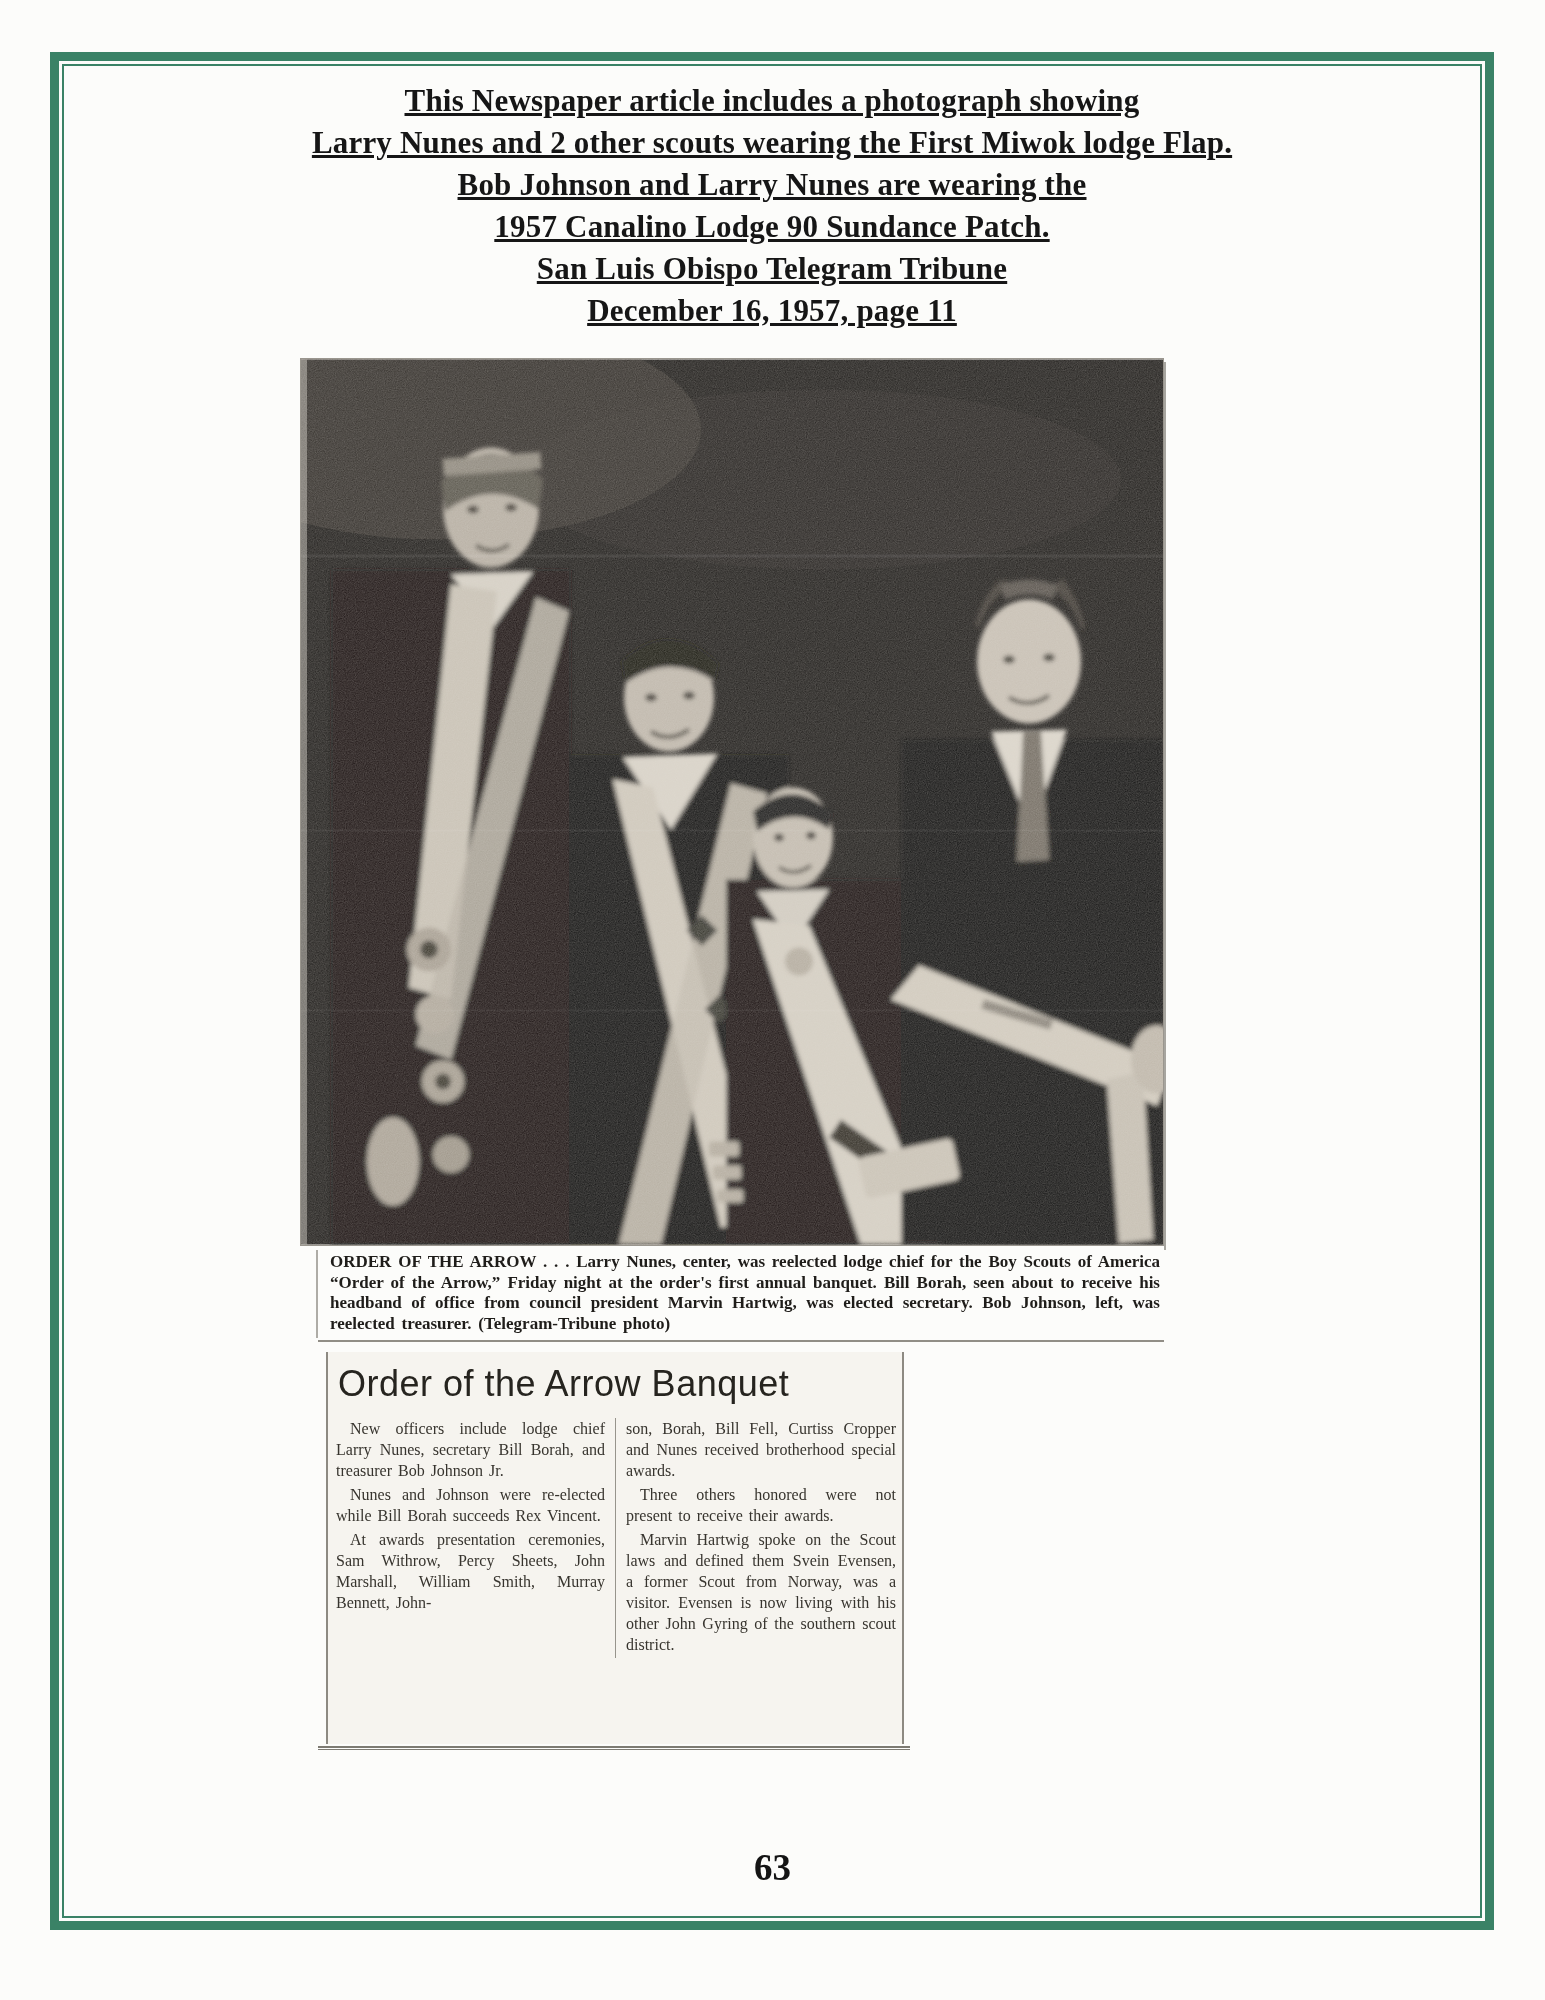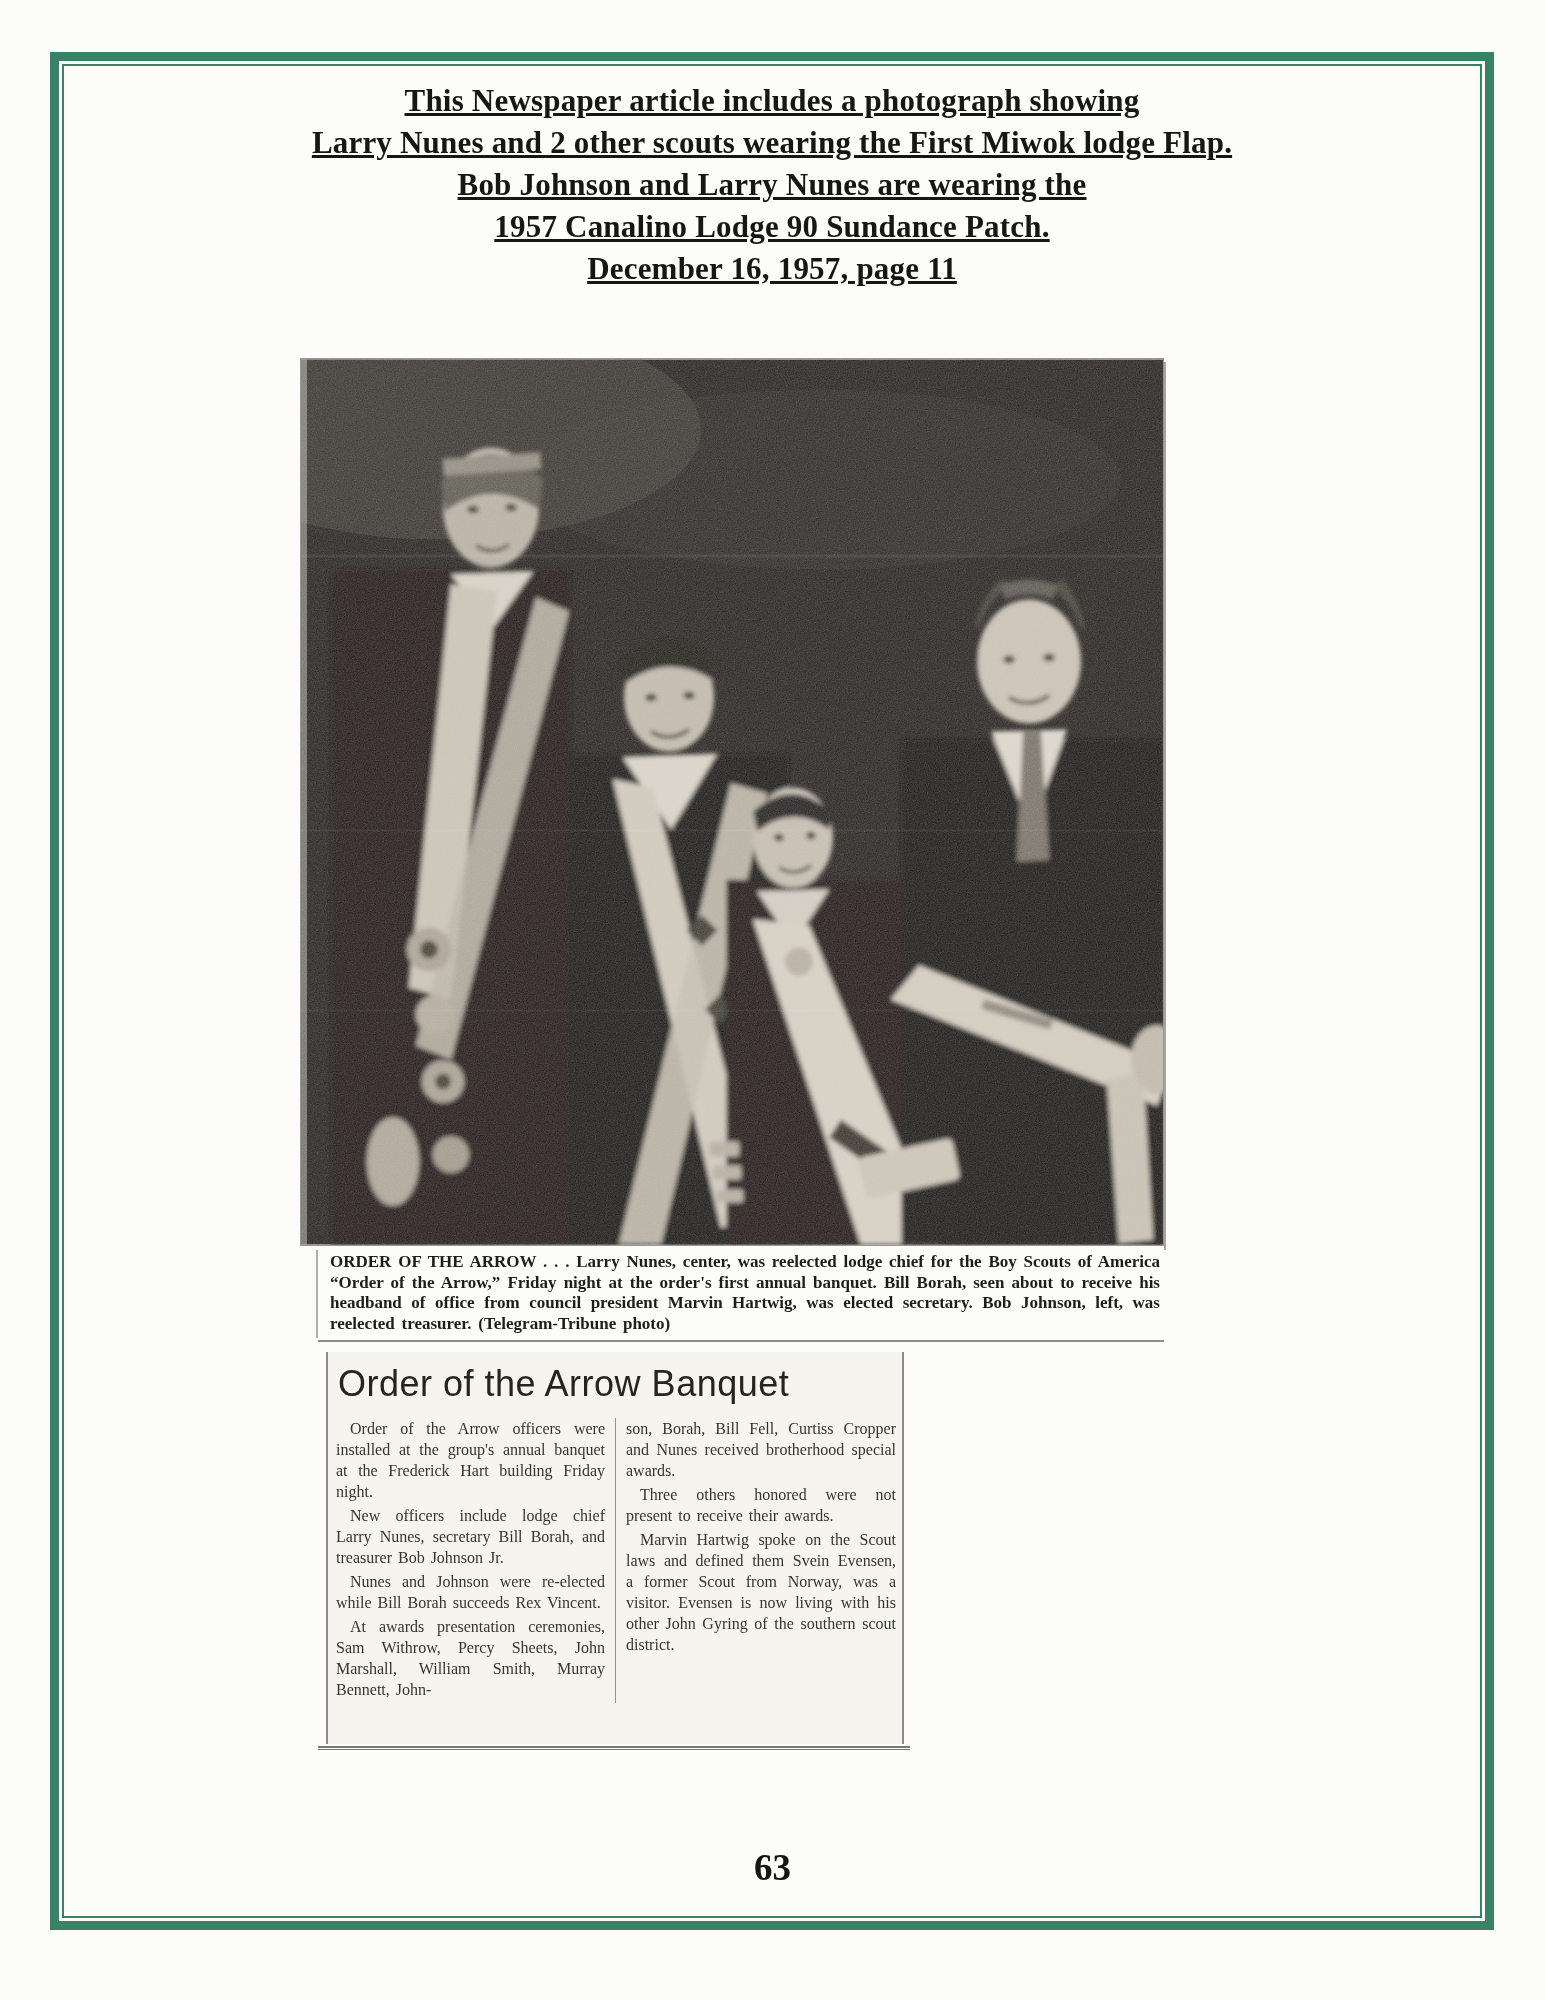--- a/index.html
+++ b/index.html
@@ -79,20 +79,21 @@
 
   <div class="frame-outer">
     <div class="frame-inner"></div>
   </div>
 
   <div class="header">
     <div>This Newspaper article includes a photograph showing</div>
     <div>Larry Nunes and 2 other scouts wearing the First Miwok lodge Flap.</div>
     <div>Bob Johnson and Larry Nunes are wearing the</div>
     <div>1957 Canalino Lodge 90 Sundance Patch.</div>
+    <div>San Luis Obispo Telegram Tribune</div>
     <div>December 16, 1957, page 11</div>
   </div>
 
   <div class="photo-wrap">
     <svg width="862" height="886" viewBox="0 0 862 885">
       <defs>
         <filter id="pgrain" x="0" y="0" width="100%" height="100%">
           <feTurbulence type="fractalNoise" baseFrequency="0.9" numOctaves="2" stitchTiles="stitch"></feTurbulence>
           <feColorMatrix type="matrix" values="0 0 0 0 0.78  0 0 0 0 0.75  0 0 0 0 0.70  0.4 0.35 0 0 0"></feColorMatrix>
         </filter>
@@ -189,21 +190,20 @@
   <div class="clip-edge"></div>
 
   <div class="caption-edge"></div>
   <div class="caption">ORDER OF THE ARROW . . . Larry Nunes, center, was reelected lodge chief for the Boy Scouts of America “Order of the Arrow,” Friday night at the order's first annual banquet. Bill Borah, seen about to receive his headband of office from council president Marvin Hartwig, was elected secretary. Bob Johnson, left, was reelected treasurer. (Telegram-Tribune photo)</div>
   <div class="caption-rule"></div>
 
   <div class="article">
     <div class="headline">Order of the Arrow Banquet</div>
     <div class="columns">
       <div class="col col-left">
-        <p>Order of the Arrow officers were installed at the group's annual banquet at the Frederick Hart building Friday night.</p>
         <p>New officers include lodge chief Larry Nunes, secretary Bill Borah, and treasurer Bob Johnson Jr.</p>
         <p>Nunes and Johnson were re-elected while Bill Borah succeeds Rex Vincent.</p>
         <p>At awards presentation ceremonies, Sam Withrow, Percy Sheets, John Marshall, William Smith, Murray Bennett, John-</p>
       </div>
       <div class="col col-right">
         <p class="no-indent">son, Borah, Bill Fell, Curtiss Cropper and Nunes received brotherhood special awards.</p>
         <p>Three others honored were not present to receive their awards.</p>
         <p>Marvin Hartwig spoke on the Scout laws and defined them Svein Evensen, a former Scout from Norway, was a visitor. Evensen is now living with his other John Gyring of the southern scout district.</p>
       </div>
     </div>

